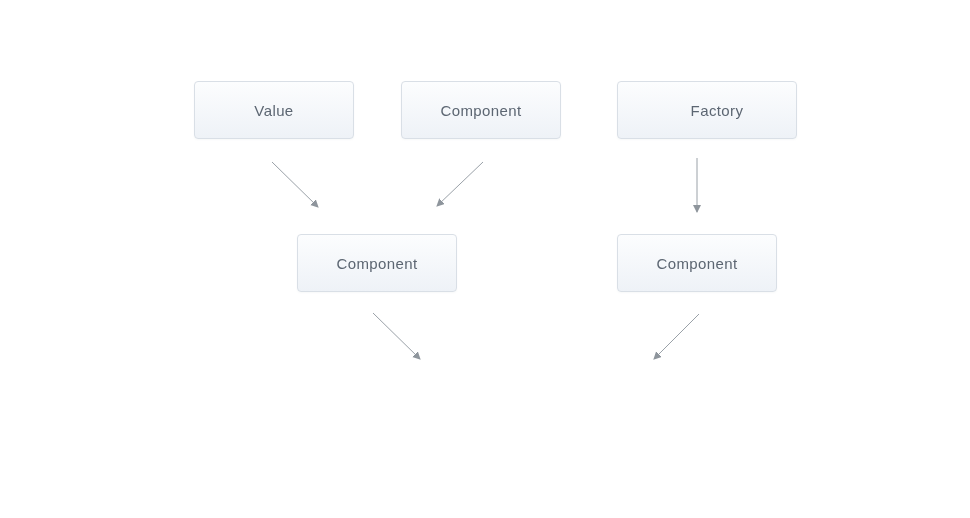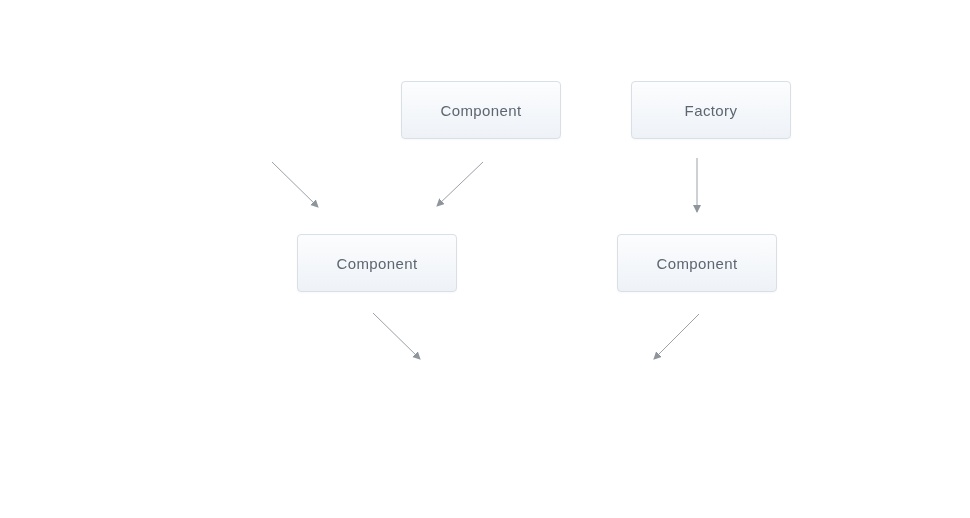--- a/index.html
+++ b/index.html
@@ -53,26 +53,29 @@
         <path d="M0,0 L8,4 L0,8 Z" fill="#8e959c"></path>
       </marker>
     </defs>
     <line x1="272" y1="162" x2="318" y2="207" stroke="#9aa1a8" stroke-width="1" marker-end="url(#arrowhead)"></line>
     <line x1="483" y1="162" x2="437" y2="206" stroke="#9aa1a8" stroke-width="1" marker-end="url(#arrowhead)"></line>
     <line x1="697" y1="158" x2="697" y2="212" stroke="#9aa1a8" stroke-width="1" marker-end="url(#arrowhead)"></line>
     <line x1="373" y1="313" x2="420" y2="359" stroke="#9aa1a8" stroke-width="1" marker-end="url(#arrowhead)"></line>
     <line x1="699" y1="314" x2="654" y2="359" stroke="#9aa1a8" stroke-width="1" marker-end="url(#arrowhead)"></line>
   </svg>
 
+  <div class="node" style="left:194px; top:81px;">
+    <span>Value</span>
+  </div>
 
   <div class="node" style="left:401px; top:81px;">
     <span>Component</span>
   </div>
 
-  <div class="node" style="left:631px; top:81px;">
+  <div class="node" style="left:617px; top:81px;padding-left:20px;">
     <span>Factory</span>
   </div>
 
   <div class="node" style="left:297px; top:234px;">
     <span>Component</span>
   </div>
 
   <div class="node" style="left:617px; top:234px;">
     <span>Component</span>
   </div>

